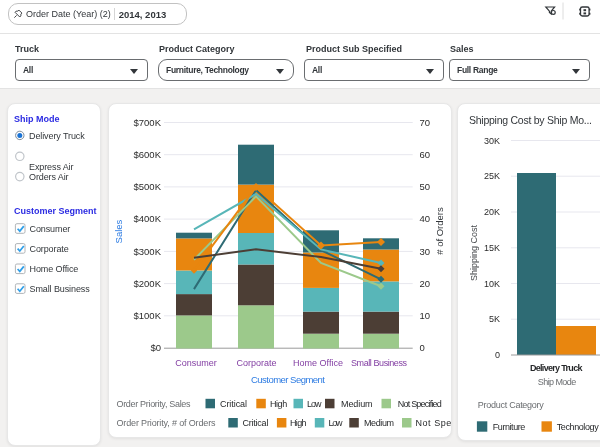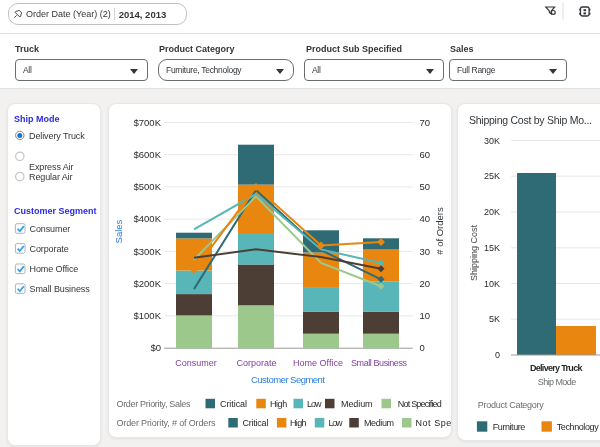--- a/index.html
+++ b/index.html
@@ -2,21 +2,21 @@
 <html><head>
 <meta charset="utf-8">
 <style>
   html,body{margin:0;padding:0;}
   body{font-family:"Liberation Sans",sans-serif;}
   #page{position:relative;width:600px;height:447px;background:#fff;overflow:hidden;}
   .abs{position:absolute;}
   .hr{position:absolute;left:0;width:600px;height:1px;background:#e3e3e3;}
   .chip{position:absolute;left:8px;top:3px;width:177px;height:20px;border:1px solid #c2c2c2;border-radius:10px;display:flex;align-items:center;font-size:9px;color:#32363a;background:#fff;white-space:nowrap;}
   .flabel{position:absolute;top:43.8px;font-size:9px;font-weight:bold;color:#32363a;}
-  .fbox{position:absolute;top:59px;height:22px;border:1px solid #6a6d70;border-radius:4px;background:#fff;font-size:8.5px;letter-spacing:-0.3px;color:#32363a;display:flex;align-items:center;padding-left:7px;box-sizing:border-box;}
+  .fbox{position:absolute;top:59px;height:22px;border:1px solid #6a6d70;border-radius:4px;background:#fff;font-size:8.5px;letter-spacing:-0.3px;color:#32363a;display:flex;align-items:center;padding-left:7px;box-sizing:border-box;font-weight:bold;}
   .fbox .arr{position:absolute;right:9px;top:8.5px;width:0;height:0;border-left:4.5px solid transparent;border-right:4.5px solid transparent;border-top:5px solid #32363a;}
   #dash{position:absolute;left:0;top:89px;width:600px;height:358px;background:#f2f1f0;}
   .card{position:absolute;background:#fff;border:1px solid #e7e7e7;border-radius:8px;box-shadow:0 1px 3px rgba(0,0,0,0.07);box-sizing:border-box;}
   .sect{position:absolute;font-size:9px;font-weight:bold;color:#2b2be2;line-height:10px;}
   .opt{position:absolute;font-size:9px;color:#32363a;line-height:10px;letter-spacing:-0.1px;}
 </style>
 </head>
 <body>
 <div id="page">
 
@@ -44,21 +44,21 @@
   </svg>
   <div class="hr" style="top:33px;"></div>
 
   <div class="flabel" style="left:15px;">Truck</div>
   <div class="flabel" style="left:159px;">Product Category</div>
   <div class="flabel" style="left:306px;">Product Sub Specified</div>
   <div class="flabel" style="left:450px;">Sales</div>
   <div class="fbox" style="left:15px;width:133px;">All<span class="arr"></span></div>
   <div class="fbox" style="left:158px;width:136px;border-radius:9px;">Furniture, Technology<span class="arr"></span></div>
   <div class="fbox" style="left:304px;width:140px;">All<span class="arr"></span></div>
-  <div class="fbox" style="left:449px;width:118px;">Full Range<span class="arr"></span></div>
+  <div class="fbox" style="left:449px;width:141px;">Full Range<span class="arr"></span></div>
   <div class="hr" style="top:88px;"></div>
 
   <div id="dash"></div>
 
   <div class="card" style="left:7px;top:102.5px;width:94px;height:343px;"></div>
   <div class="sect" style="left:14px;top:113.5px;">Ship Mode</div>
   <svg class="abs" style="left:7px;top:103px;" width="94" height="335" viewBox="0 0 94 335">
 
     <circle cx="12.8" cy="32.4" r="4.2" fill="#fff" stroke="#7d8b99" stroke-width="1"></circle>
     <circle cx="12.8" cy="32.4" r="2.5" fill="#1a73d5"></circle>
@@ -73,21 +73,21 @@
     </g>
     <g fill="none" stroke="#2f9fe8" stroke-width="1.7">
       <path d="M10.6 125.7 l2.2 2.4 4-5"></path>
       <path d="M10.6 145.6 l2.2 2.4 4-5"></path>
       <path d="M10.6 166.0 l2.2 2.4 4-5"></path>
       <path d="M10.6 185.8 l2.2 2.4 4-5"></path>
     </g>
   </svg>
   <div class="opt" style="left:29px;top:130.5px;">Delivery Truck</div>
   <div class="opt" style="left:29px;top:151.5px;margin-top:10px;">Express Air</div>
-  <div class="opt" style="left:29px;top:171.8px;">Regular Air</div>
+  <div class="opt" style="left:29px;top:171.8px;">Orders Air</div>
   <div class="sect" style="left:14px;top:205.5px;">Customer Segment</div>
   <div class="opt" style="left:29.5px;top:223.6px;">Consumer</div>
   <div class="opt" style="left:29.5px;top:243.5px;">Corporate</div>
   <div class="opt" style="left:29.5px;top:263.9px;">Home Office</div>
   <div class="opt" style="left:29.5px;top:283.7px;">Small Business</div>
 
   <div class="card" style="left:108px;top:103px;width:344px;height:335px;overflow:hidden;"></div>
   <svg class="abs" style="left:108px;top:103px;" width="344" height="335" viewBox="108 103 344 335">
 
     <g stroke="#e7e7ee" stroke-width="1">

